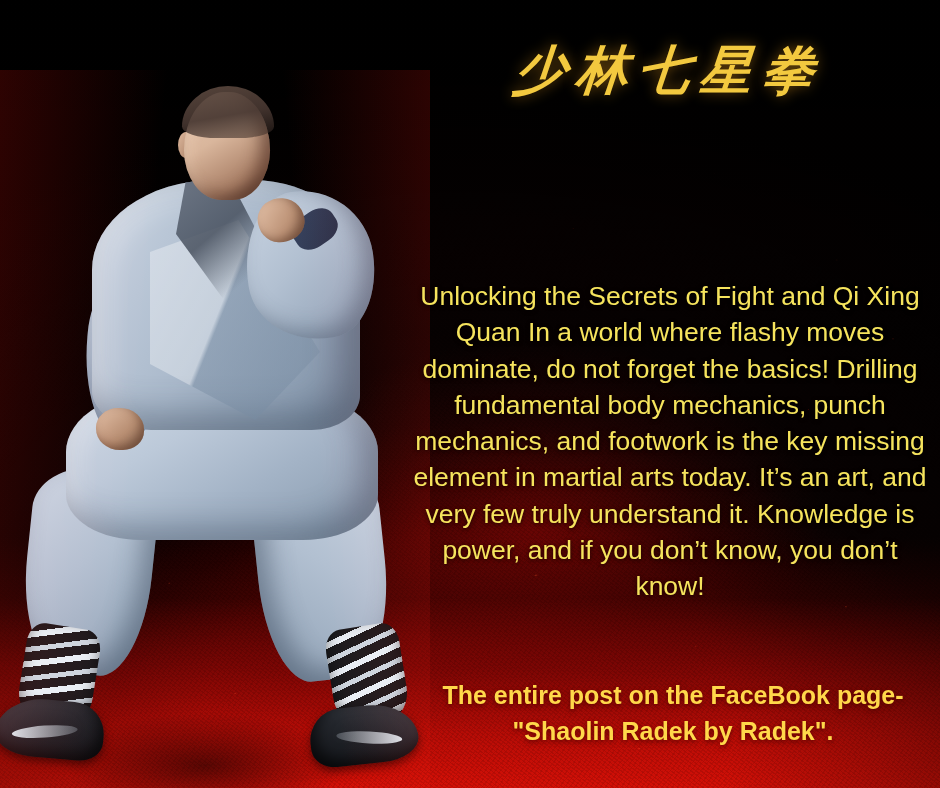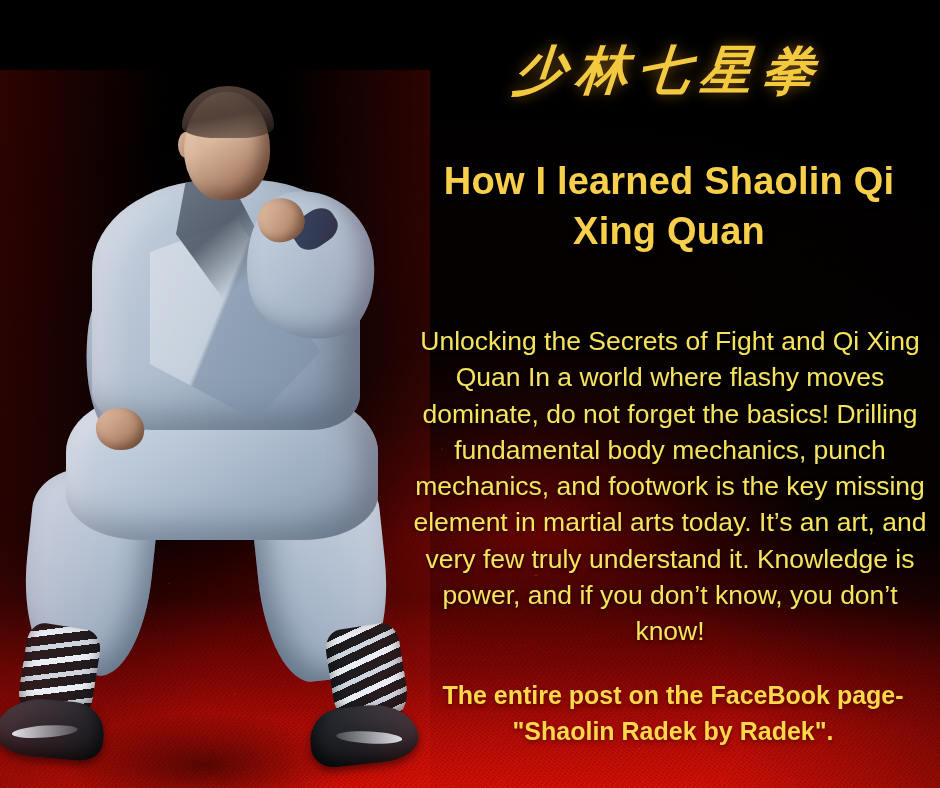--- a/index.html
+++ b/index.html
@@ -263,21 +263,20 @@
     text-shadow:0 2px 6px rgba(0,0,0,.85);
   }
 
   .body-copy {
     position:absolute; left:8px; right:6px; top:278px;
     text-align:center;
     font-size:26.5px;
     line-height:1.37;
     color:#f6e45d;
     text-shadow:0 1px 4px rgba(0,0,0,.75);
-    margin-top:45px;
   }
 
   .footer-cta {
     position:absolute; left:18px; right:10px; top:678px;
     text-align:center;
     font-size:25px;
     font-weight:700;
     line-height:1.42;
     color:#ffd84a;
     text-shadow:0 2px 5px rgba(80,0,0,.85);
@@ -320,20 +319,19 @@
     </div>
     <div class="shoe shoe-r">
       <div class="shoe-stripe"></div>
     </div>
     <div class="fig-rim"></div>
   </div>
 
   <div class="text-col">
     <div class="cjk-title">少林七星拳</div>
 
-    <div class="headline">How I learned Shaolin Qi Xing Quan</div>
 
     <div class="body-copy">Unlocking the Secrets of Fight and Qi Xing Quan In a world where flashy moves dominate, do not forget the basics! Drilling fundamental body mechanics, punch mechanics, and footwork is the key missing element in martial arts today. It’s an art, and very few truly understand it. Knowledge is power, and if you don’t know, you don’t know!</div>
 
     <div class="footer-cta">The entire post on the FaceBook page-"Shaolin Radek by Radek".</div>
   </div>
 
 </div>
 
 </body></html>

